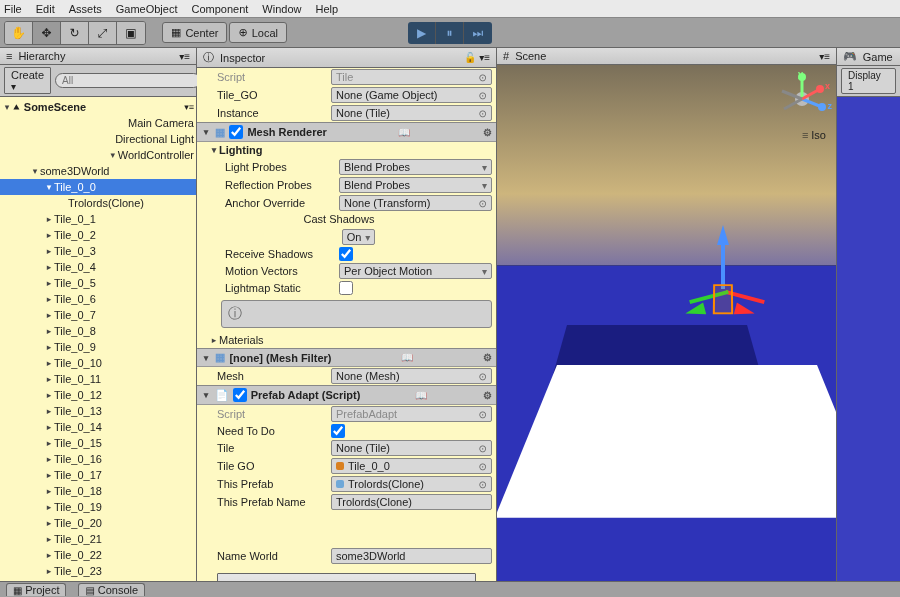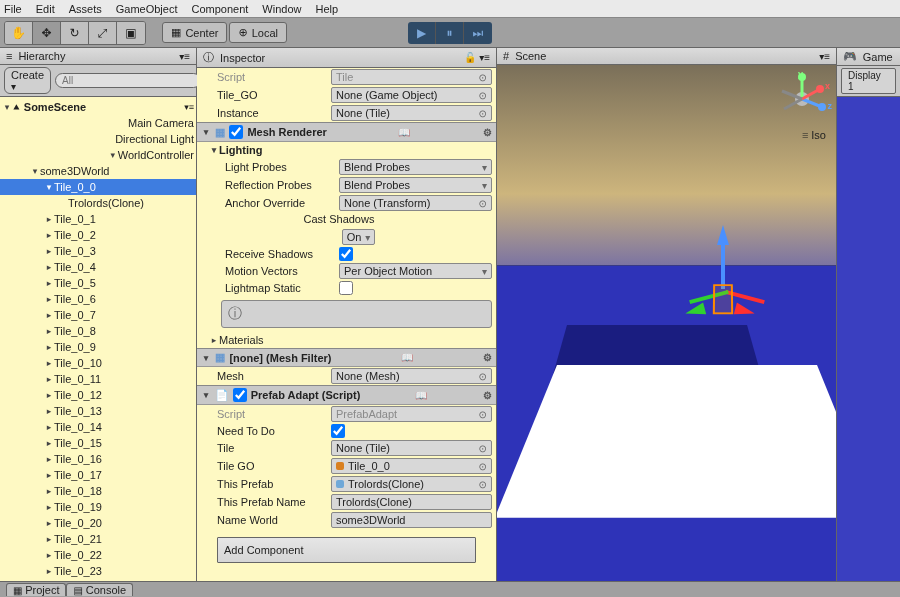--- a/index.html
+++ b/index.html
@@ -17,21 +17,21 @@
   .play-btn:last-child { border-right: none; }
   .cols { display: flex; height: calc(100% - 48px - 16px); }
   .col-hier { width: 197px; background: #c2c2c2; border-right: 1px solid #666; display: flex; flex-direction: column; }
   .col-insp { width: 300px; background: #c2c2c2; border-right: 1px solid #666; display: flex; flex-direction: column; overflow: hidden; }
   .col-scene { width: 340px; background: #c2c2c2; border-right: 1px solid #666; display: flex; flex-direction: column; }
   .col-game { flex: 1; background: #c2c2c2; display: flex; flex-direction: column; }
   .tab { background: linear-gradient(#dcdcdc,#c8c8c8); border-bottom: 1px solid #666; padding: 2px 6px; display: flex; align-items: center; gap: 6px; }
   .tab .dragmenu { margin-left: auto; font-size: 10px; }
   .panel-body { flex: 1; overflow: auto; background: #fef9c3; }
   .sub-toolbar { display: flex; align-items: center; background: #c8c8c8; border-bottom: 1px solid #666; padding: 2px 4px; gap: 4px; }
-  .mini-btn { background: #d0d0d0; border: 1px solid #666; border-radius: 6px; padding: 1px 6px; font-size: 10px; }
+  .mini-btn { background: #d0d0d0; border: 1px solid #666; border-radius: 1px; padding: 1px 6px; font-size: 10px; }
   .search { flex: 1; background: #e0e0e0; border: 1px solid #666; border-radius: 8px; padding: 1px 6px; font-size: 10px; }
   .tree { padding: 2px 0; }
   .tree-row { display: flex; align-items: center; height: 16px; padding: 0 2px; }
   .tree-row.selected { background: #3e7de0; color: #fff; }
   .tree-row.selected span { color: #fff; }
   .fold { width: 10px; text-align: center; font-size: 9px; color: #444; }
   .indent0 { padding-left: 2px; } .indent1 { padding-left: 19px; justify-content: flex-end; } .indent2 { padding-left: 30px; } .indent3 { padding-left: 44px; } .indent4 { padding-left: 58px; }
   .scene-root { font-weight: bold; }
   .insp-row { display: flex; align-items: center; padding: 1px 4px 1px 20px; gap: 4px; }
   .insp-label { width: 110px; color: #222; }
@@ -56,21 +56,21 @@
   .sel-gizmo { position: absolute; top: 160px; left: 198px; width: 60px; height: 100px; }
   .arrow-up { position:absolute; left:22px; top:0; width:0;height:0;border-left:6px solid transparent;border-right:6px solid transparent;border-bottom:20px solid #4a90ff; }
   .line-up { position:absolute; left:26px; top:18px; width:4px; height:46px; background:#4a90ff; }
   .arrow-r { position:absolute; left:40px; top:80px; width:0;height:0;border-top:6px solid transparent;border-bottom:6px solid transparent;border-left:20px solid #ff3030; transform: rotate(15deg);}
   .line-r { position:absolute; left:30px; top:70px; width:40px; height:4px; background:#ff3030; transform: rotate(15deg);}
   .arrow-l { position:absolute; left:-10px; top:80px; width:0;height:0;border-top:6px solid transparent;border-bottom:6px solid transparent;border-right:20px solid #30d030; transform: rotate(-15deg);}
   .line-l { position:absolute; left:-6px; top:70px; width:40px; height:4px; background:#30d030; transform: rotate(-15deg);}
   .sel-box { position:absolute; left:18px; top:58px; width:20px; height:32px; border:2px solid #ff8a00; background: rgba(255,150,0,0.15); transform: perspective(300px) rotateX(20deg);}
   .hole { position:absolute; top:260px; left:70px; width:180px; height:90px; background:#1a1d80; transform: perspective(600px) rotateX(62deg); transform-origin: top center;}
   .game-view { flex: 1; background: #3a3fc0; }
-  .bottom-bar { height: 16px; background: #a0a0a0; border-top: 1px solid #666; display: flex; align-items: center; padding: 0 6px; }
+  .bottom-bar { height: 16px; background: #a0a0a0; border-top: 1px solid #666; display: flex; align-items: center; padding: 0 6px; gap: 12px; }
   .bottom-tab { background: #c0c0c0; border: 1px solid #666; border-bottom: none; border-radius: 3px 3px 0 0; padding: 0 6px; font-size: 10px; }
 </style>
 </head>
 <body>
 
 <div class="menubar">
   <span>File</span>
   <span>Edit</span>
   <span>Assets</span>
   <span>GameObject</span>
@@ -399,21 +399,21 @@
               <span>Trolords(Clone)</span>
               <span class="pick">⊙</span>
             </div>
           </div>
           <div class="insp-row" style="padding-left: 20px;">
             <span class="insp-label">This Prefab Name</span>
             <div class="insp-field">
               <span>Trolords(Clone)</span>
             </div>
           </div>
-          <div class="insp-row" style="padding-left: 20px;">
+          <div class="insp-row" style="padding-left: 20px; margin-top: 36px;">
             <span class="insp-label">Name World</span>
             <div class="insp-field">
               <span>some3DWorld</span>
             </div>
           </div>
         </div>
 
       <div class="add-comp">Add Component</div>
     </div>
   </div>

